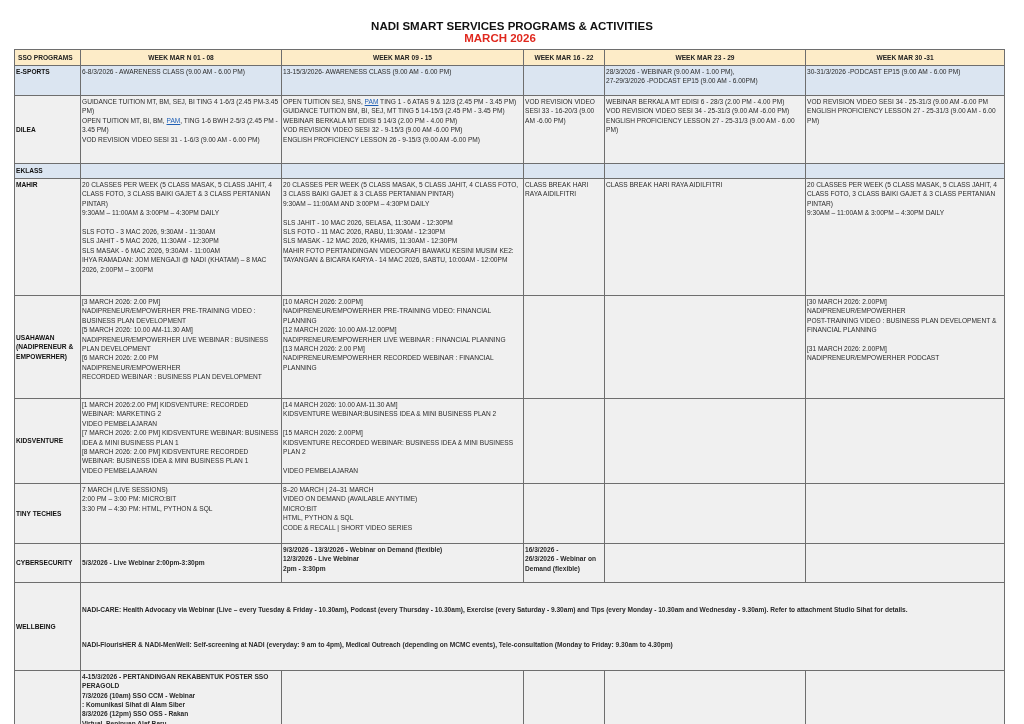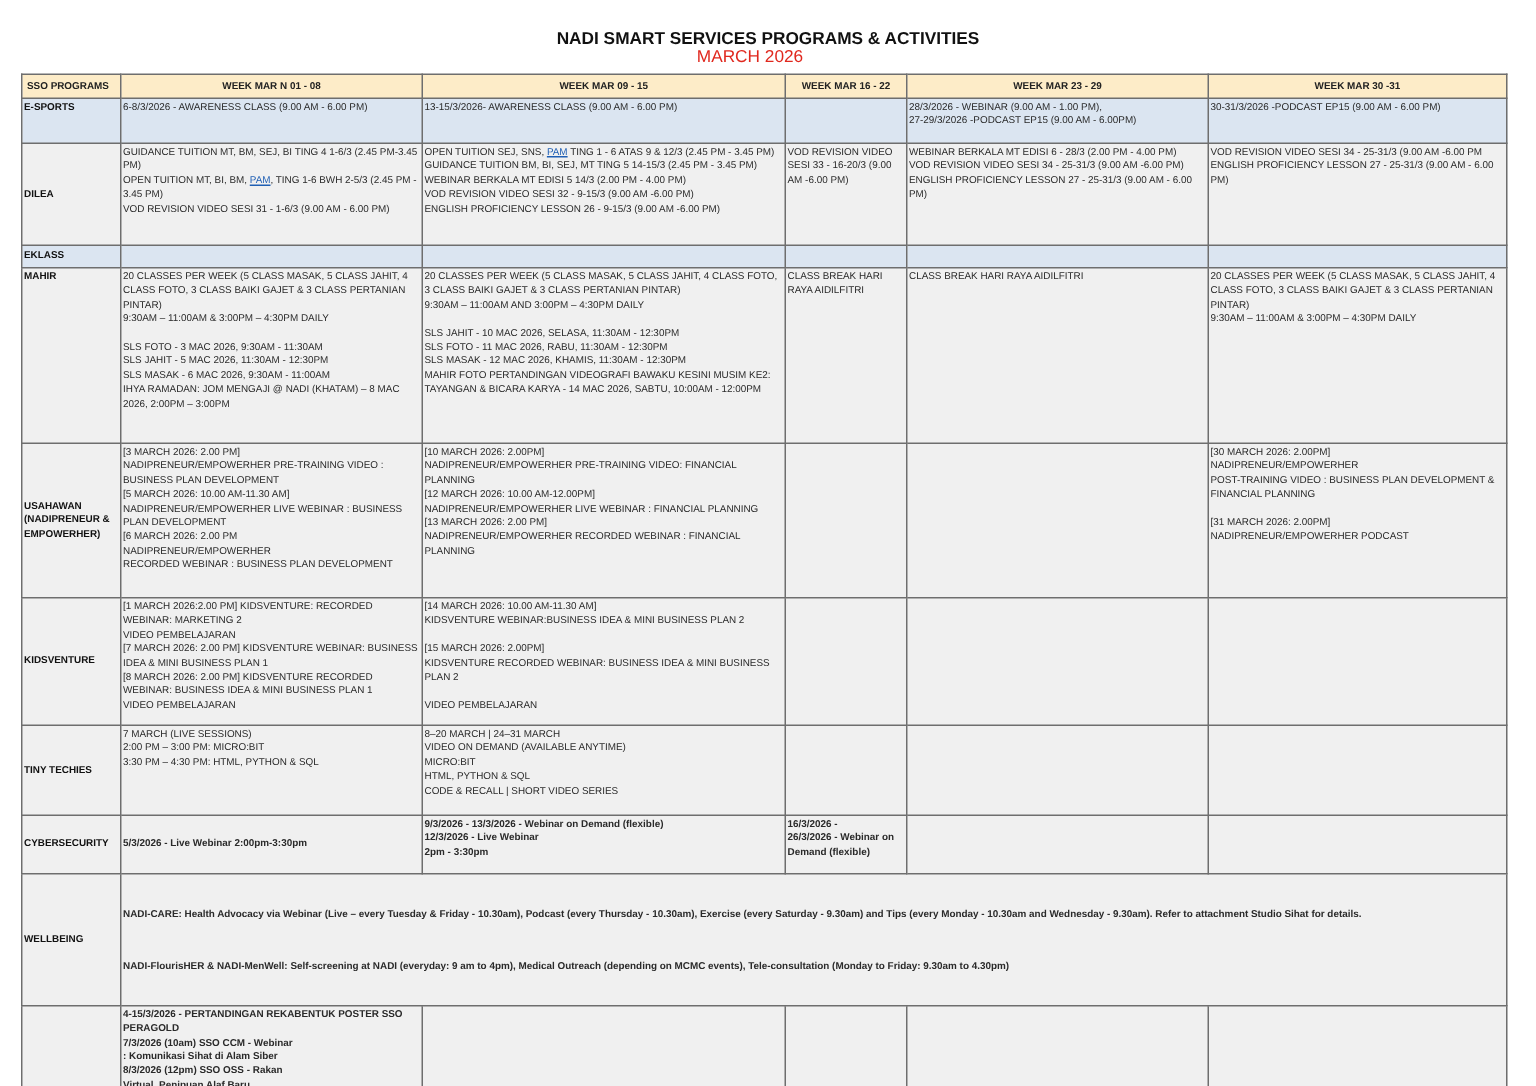--- a/index.html
+++ b/index.html
@@ -1,21 +1,21 @@
 <!DOCTYPE html>
 <html><head>
 <meta charset="utf-8">
 <style>
   html, body { margin: 0; padding: 0; }
   body { width: 1024px; height: 724px; background: #ffffff; position: relative; overflow: hidden;
          font-family: "Liberation Sans", sans-serif; color: #222; }
   .title { position: absolute; top: 20px; left: 0; width: 1024px; text-align: center;
            font-size: 11.5px; font-weight: bold; color: #111; }
   .subtitle { position: absolute; top: 32px; left: 0; width: 1000px; text-align: center;
-              font-size: 11.5px; font-weight: normal; color: #e0281e; }
+              font-size: 11.5px; font-weight: bold; color: #e0281e; }
   table { position: absolute; top: 49px; left: 14px; width: 990px; border-collapse: collapse;
           table-layout: fixed; }
   td, th { border: 1.5px solid #6e6e6e; font-size: 6.6px; line-height: 9.4px; vertical-align: top;
            padding: 1px 1px 1px 1px; text-transform: none; white-space: pre-wrap; word-wrap: break-word;
            background: #f0f0f0; color: #2a2a2a; }
   th { background: #fdecc8; font-weight: bold; text-align: center; vertical-align: middle;
        height: 13px; color: #222; }
   th.prog-h { text-align: left; padding-left: 3px; }
   td.prog { font-weight: bold; vertical-align: middle; padding-left: 1px; color: #111; }
   tr.blue td { background: #dbe5f1; }

